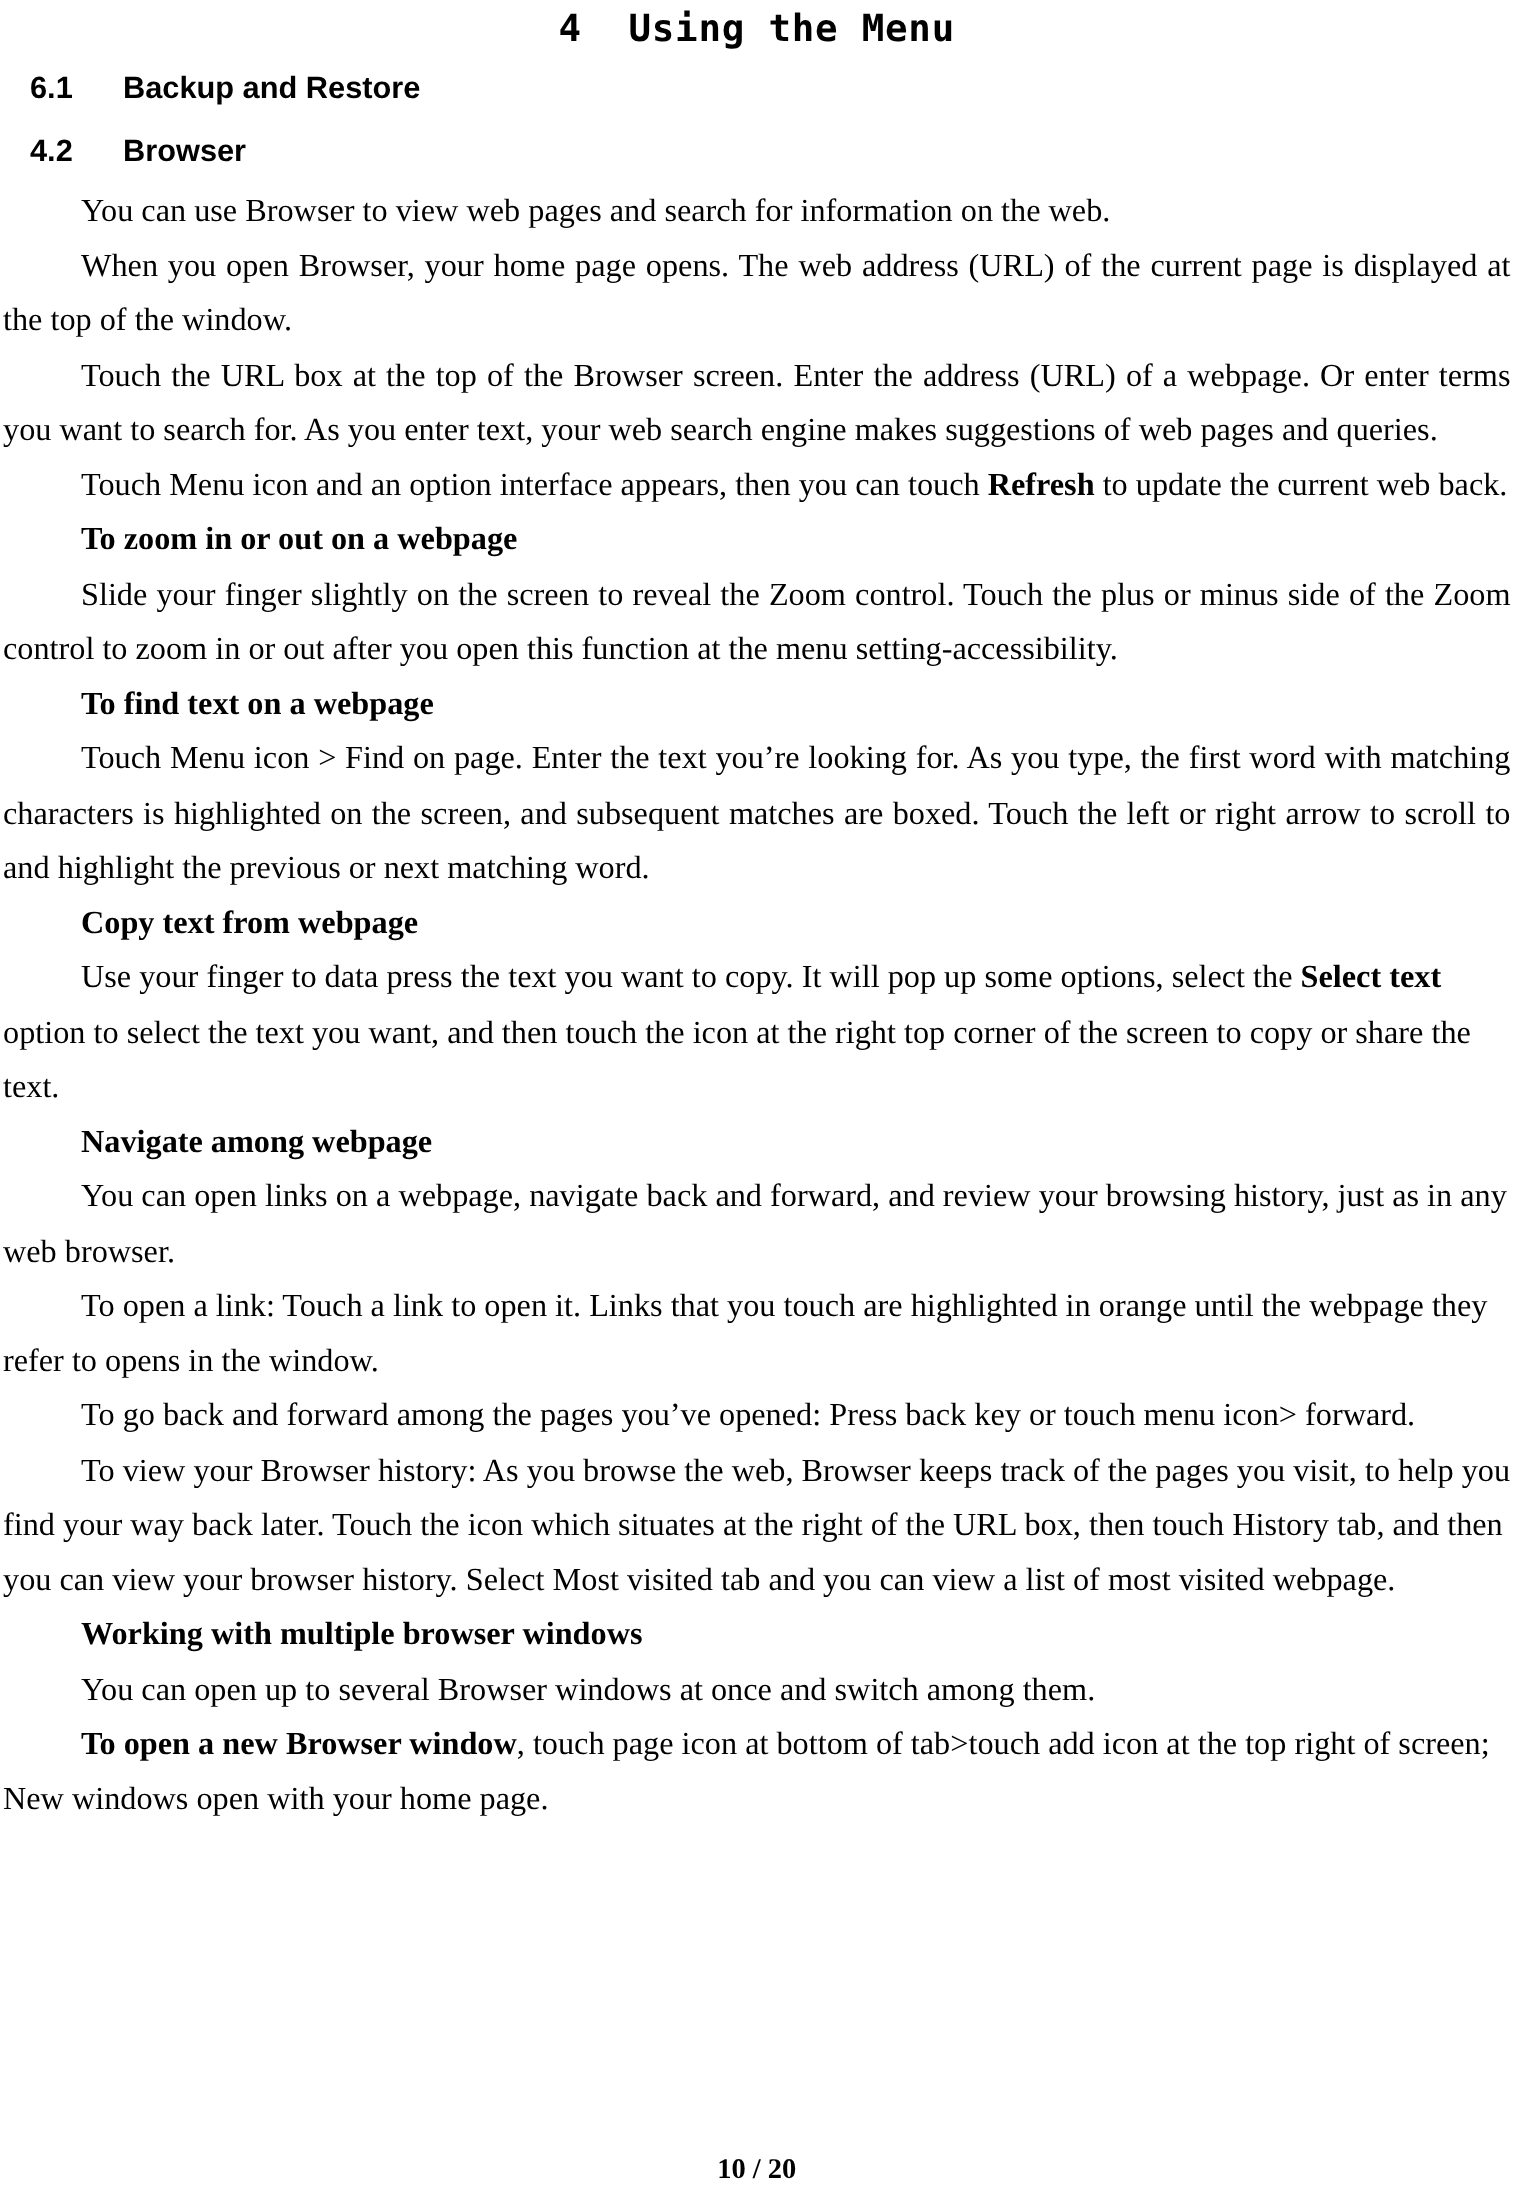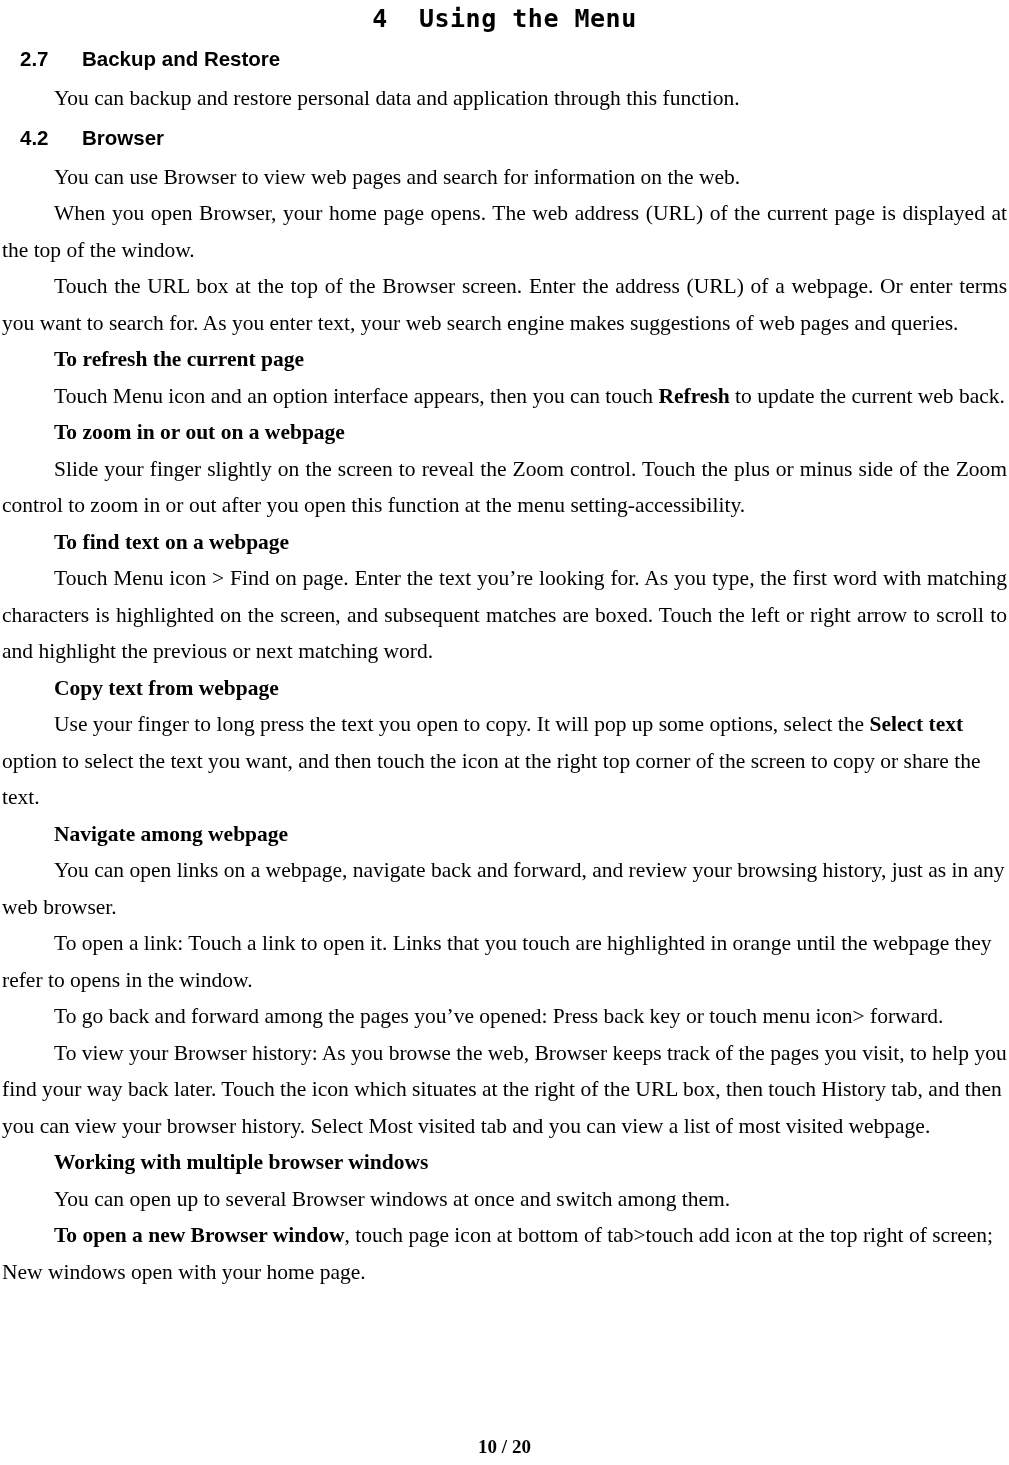--- a/index.html
+++ b/index.html
@@ -94,54 +94,52 @@
 </style>
 </head>
 <body>
 
 <div class="page">
 
   <h1 class="chapter-title">4  Using the Menu</h1>
 
   <div class="gap-md"></div>
 
-  <h2 class="section-heading"><span class="num">2.7</span><span>Backup and Restore</span></h2>
+  <h2 class="section-heading"><span class="num">6.1</span><span>Backup and Restore</span></h2>
 
   <div class="gap-sm"></div>
 
-  <p class="body">You can backup and restore personal data and application through this function.</p>
 
   <div class="gap-sm"></div>
 
   <h2 class="section-heading"><span class="num">4.2</span><span>Browser</span></h2>
 
   <div class="gap-sm"></div>
 
   <p class="body">You can use Browser to view web pages and search for information on the web.</p>
 
   <p class="body">When you open Browser, your home page opens. The web address (URL) of the current page is displayed at the top of the window.</p>
 
 
   <p class="body">Touch the URL box at the top of the Browser screen. Enter the address (URL) of a webpage. Or enter terms you want to search for. As you enter text, your web search engine makes suggestions of web pages and queries.</p>
 
-  <p class="body subhead">To refresh the current page</p>
 
   <p class="body"><span>Touch Menu icon and an option interface appears, then you can touch </span><b>Refresh</b><span> to update the current web back.</span></p>
 
   <p class="body subhead">To zoom in or out on a webpage</p>
 
   <p class="body">Slide your finger slightly on the screen to reveal the Zoom control. Touch the plus or minus side of the Zoom control to zoom in or out after you open this function at the menu setting-accessibility.</p>
 
   <p class="body subhead">To find text on a webpage</p>
 
   <p class="body">Touch Menu icon &gt; Find on page. Enter the text you’re looking for. As you type, the first word with matching characters is highlighted on the screen, and subsequent matches are boxed. Touch the left or right arrow to scroll to and highlight the previous or next matching word.</p>
 
   <p class="body subhead">Copy text from webpage</p>
 
-  <p class="body left"><span>Use your finger to long press the text you open to copy. It will pop up some options, select the </span><b>Select text</b><span> option to select the text you want, and then touch the icon at the right top corner of the screen to copy or share the text.</span></p>
+  <p class="body left"><span>Use your finger to data press the text you want to copy. It will pop up some options, select the </span><b>Select text</b><span> option to select the text you want, and then touch the icon at the right top corner of the screen to copy or share the text.</span></p>
 
   <p class="body subhead">Navigate among webpage</p>
 
   <p class="body left">You can open links on a webpage, navigate back and forward, and review your browsing history, just as in any web browser.</p>
 
   <p class="body left">To open a link: Touch a link to open it. Links that you touch are highlighted in orange until the webpage they refer to opens in the window.</p>
 
   <p class="body left">To go back and forward among the pages you’ve opened: Press back key or touch menu icon&gt; forward.</p>
 
   <p class="body left">To view your Browser history: As you browse the web, Browser keeps track of the pages you visit, to help you find your way back later. Touch the icon which situates at the right of the URL box, then touch History tab, and then you can view your browser history. Select Most visited tab and you can view a list of most visited webpage.</p>

